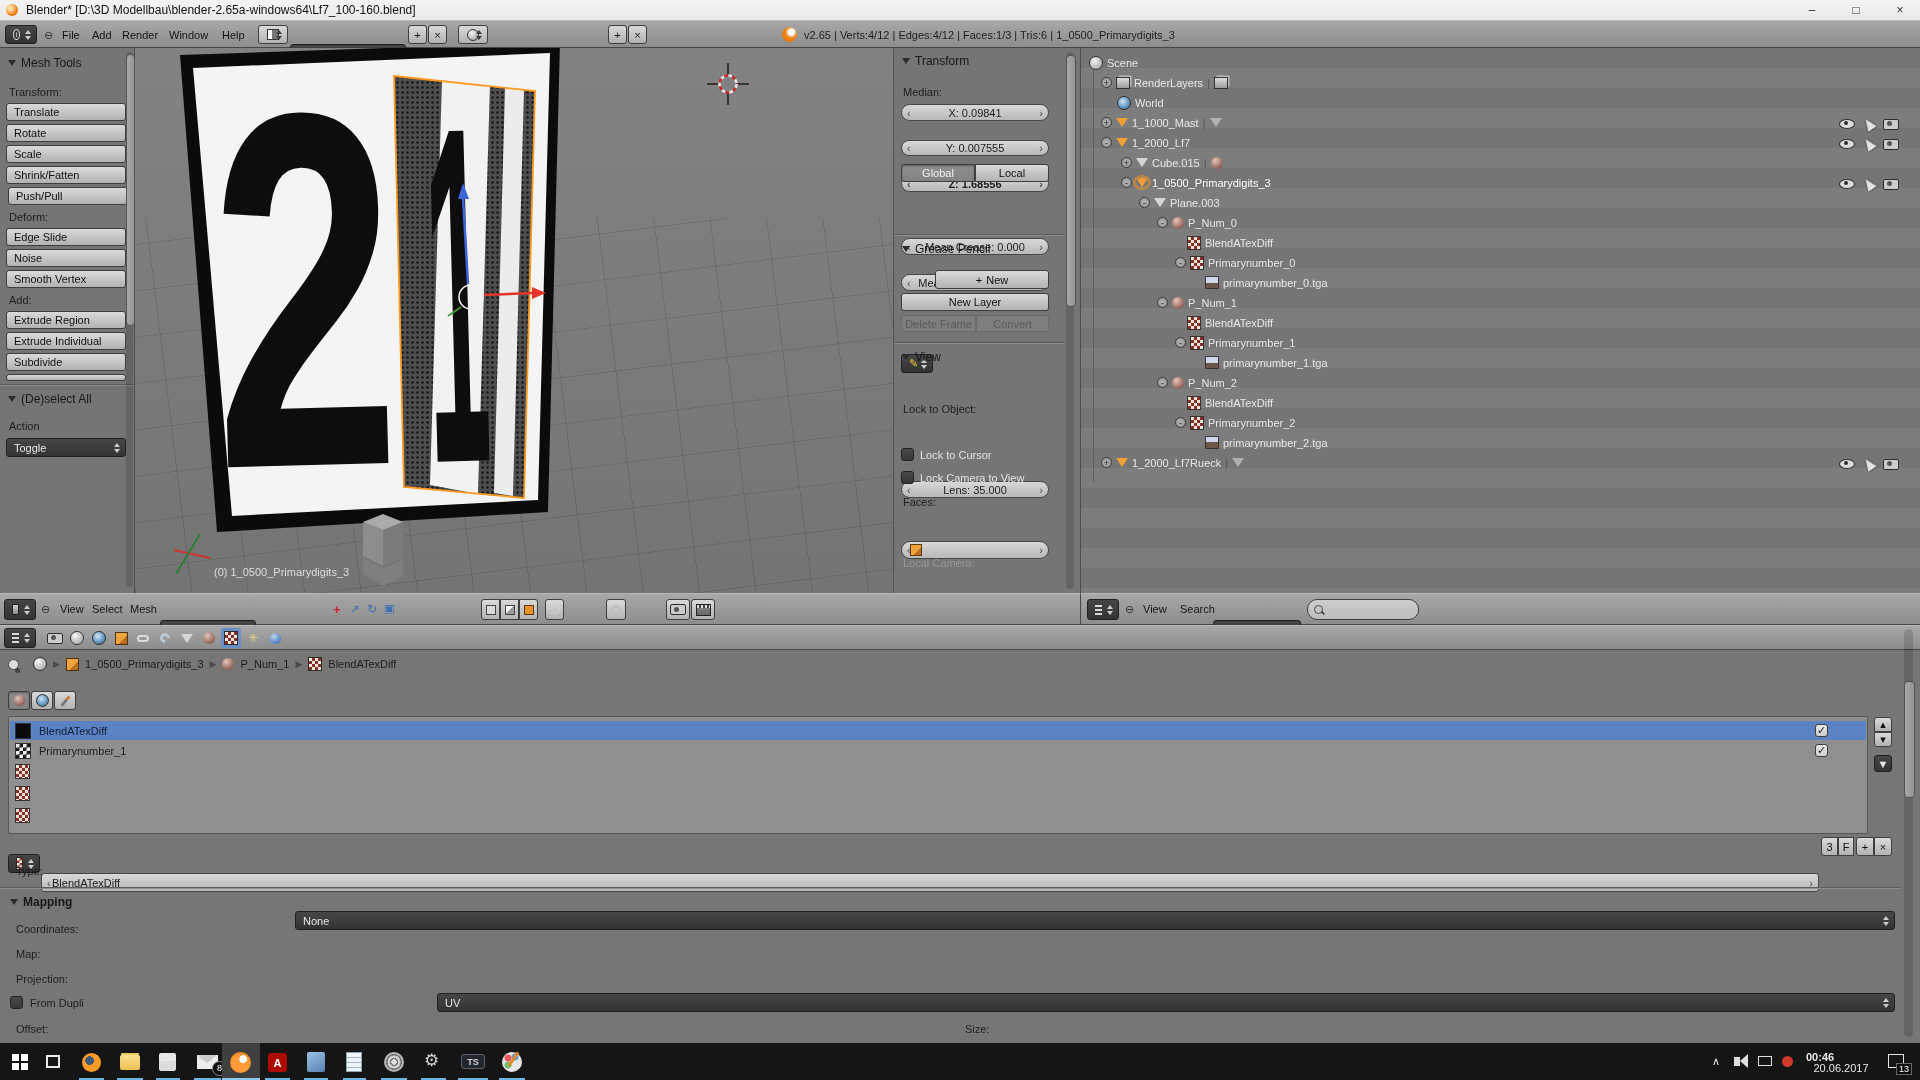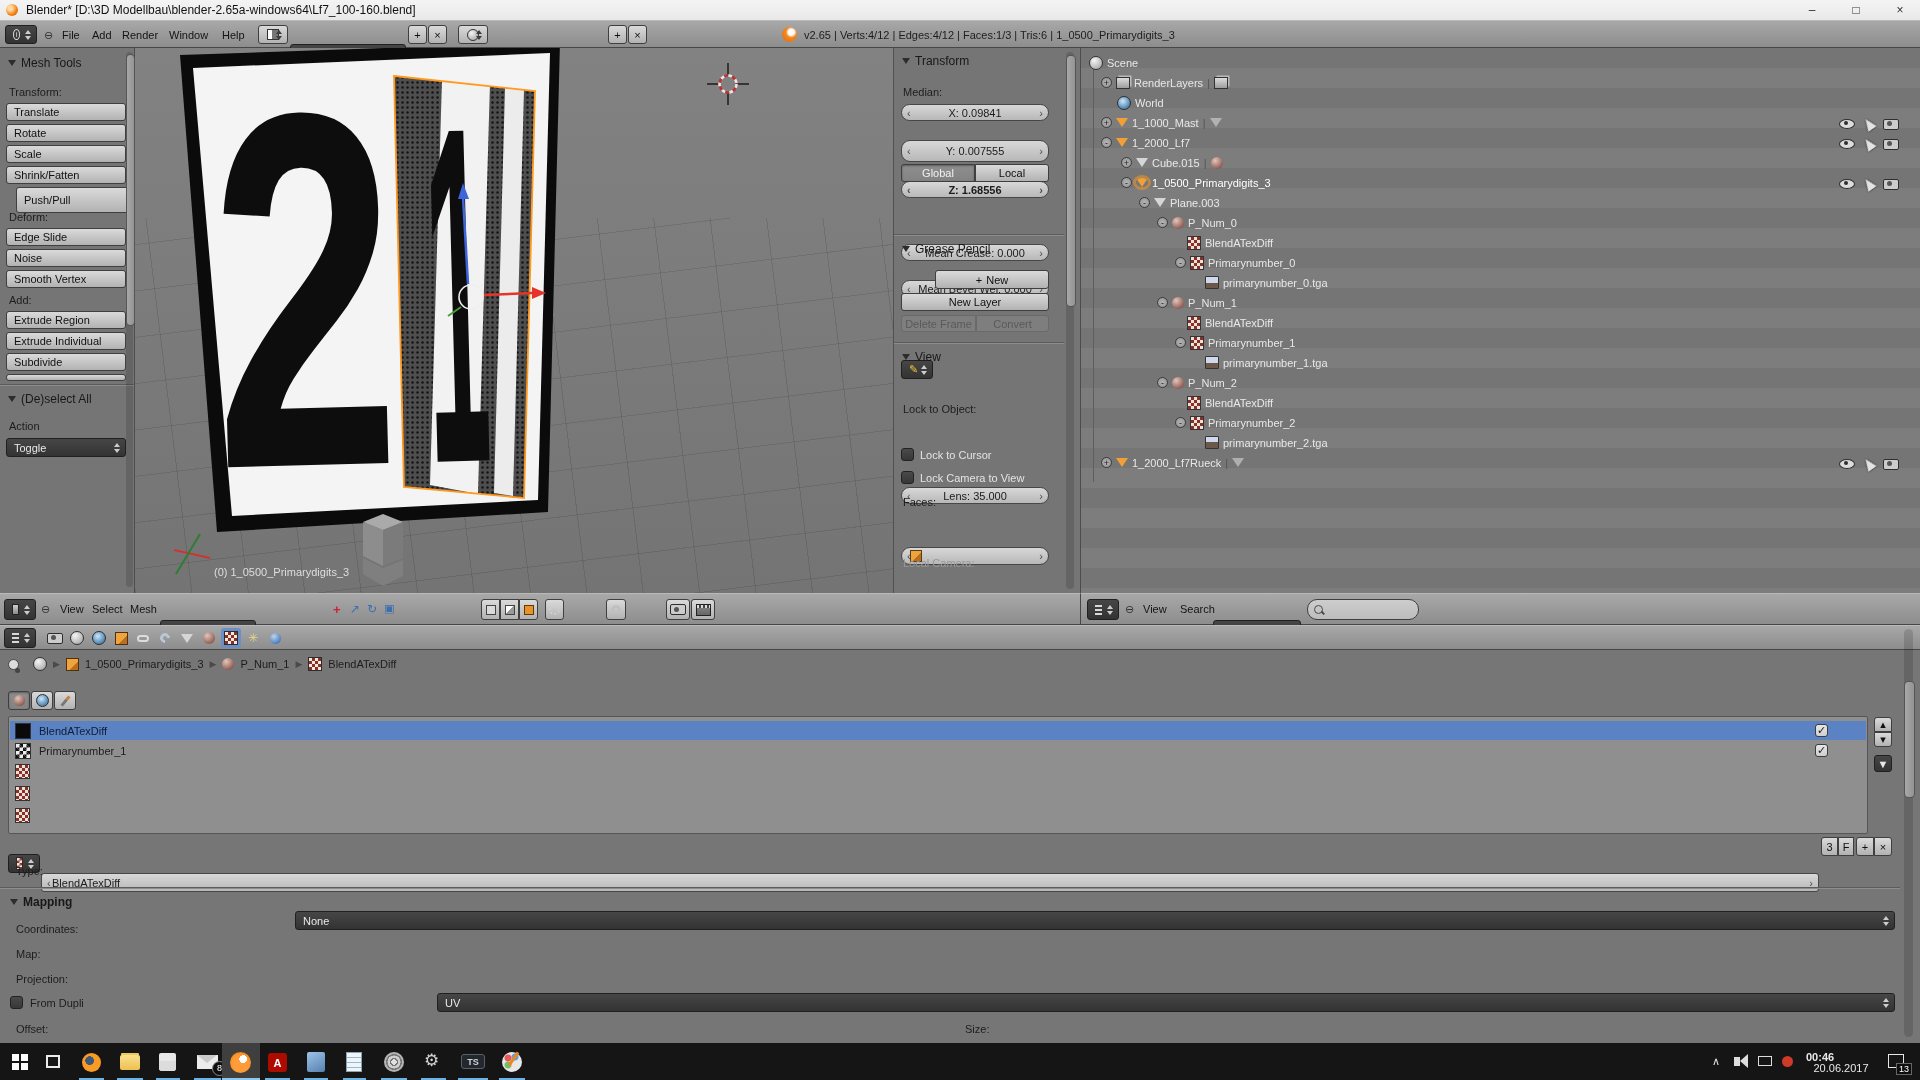--- a/index.html
+++ b/index.html
@@ -146,21 +146,21 @@
       </div>
     <div class="abs btn left" style="left:6px;top:76px;width:120px;height:18px;">
         <span>Rotate</span>
       </div>
     <div class="abs btn left" style="left:6px;top:97px;width:120px;height:18px;">
         <span>Scale</span>
       </div>
     <div class="abs btn left" style="left:6px;top:118px;width:120px;height:18px;">
         <span>Shrink/Fatten</span>
       </div>
-    <div class="abs btn left" style="left:16px;top:139px;width:120px;height:26px;text-align:right;">
+    <div class="abs btn left" style="left:8px;top:139px;width:120px;height:18px;text-align:right;">
         <span>Push/Pull</span>
       </div>
     <span class="abs lbl" style="left:9px;top:163px;">Deform:</span>
     <div class="abs btn left" style="left:6px;top:180px;width:120px;height:18px;">
         <span>Edge Slide</span>
       </div>
     <div class="abs btn left" style="left:6px;top:201px;width:120px;height:18px;">
         <span>Noise</span>
       </div>
     <div class="abs btn left" style="left:6px;top:222px;width:120px;height:18px;">
@@ -245,21 +245,21 @@
 
     <div class="abs" style="left:758px;top:0;width:184px;height:545px;background:#757575;border-left:1px solid #515151;box-sizing:border-box;">
       <div class="abs panelhead" style="left:8px;top:6px;">
         <span class="tri-d"></span>
         <span>Transform</span>
       </div>
       <span class="abs lbl" style="left:9px;top:38px;">Median:</span>
       <div class="abs num" style="left:7px;top:56px;width:148px;height:17px;">
           <span>X: 0.09841</span>
         </div>
-      <div class="abs num" style="left:7px;top:75px;width:148px;height:22px;text-align:center;">
+      <div class="abs num" style="left:7px;top:75px;width:148px;height:16px;text-align:center;">
           <span>Y: 0.007555</span>
         </div>
       <div class="abs num" style="left:7px;top:94px;width:148px;height:17px;font-weight:bold;">
           <span>Z: 1.68556</span>
         </div>
       <div class="abs btn pressed" style="left:7px;top:116px;width:74px;height:18px;border-radius:3px 0 0 3px;">
           <span>Global</span>
         </div>
       <div class="abs btn" style="left:81px;top:116px;width:74px;height:18px;border-radius:0 3px 3px 0;">
           <span>Local</span>

